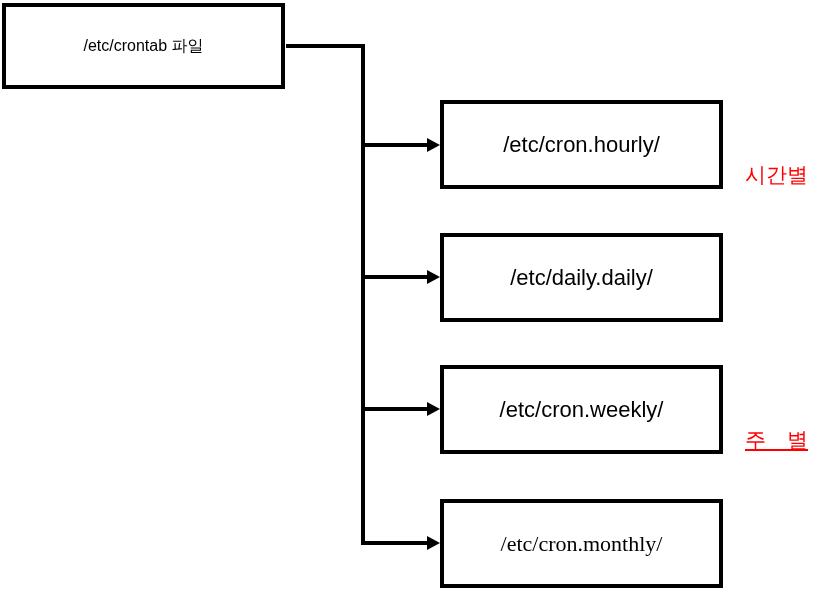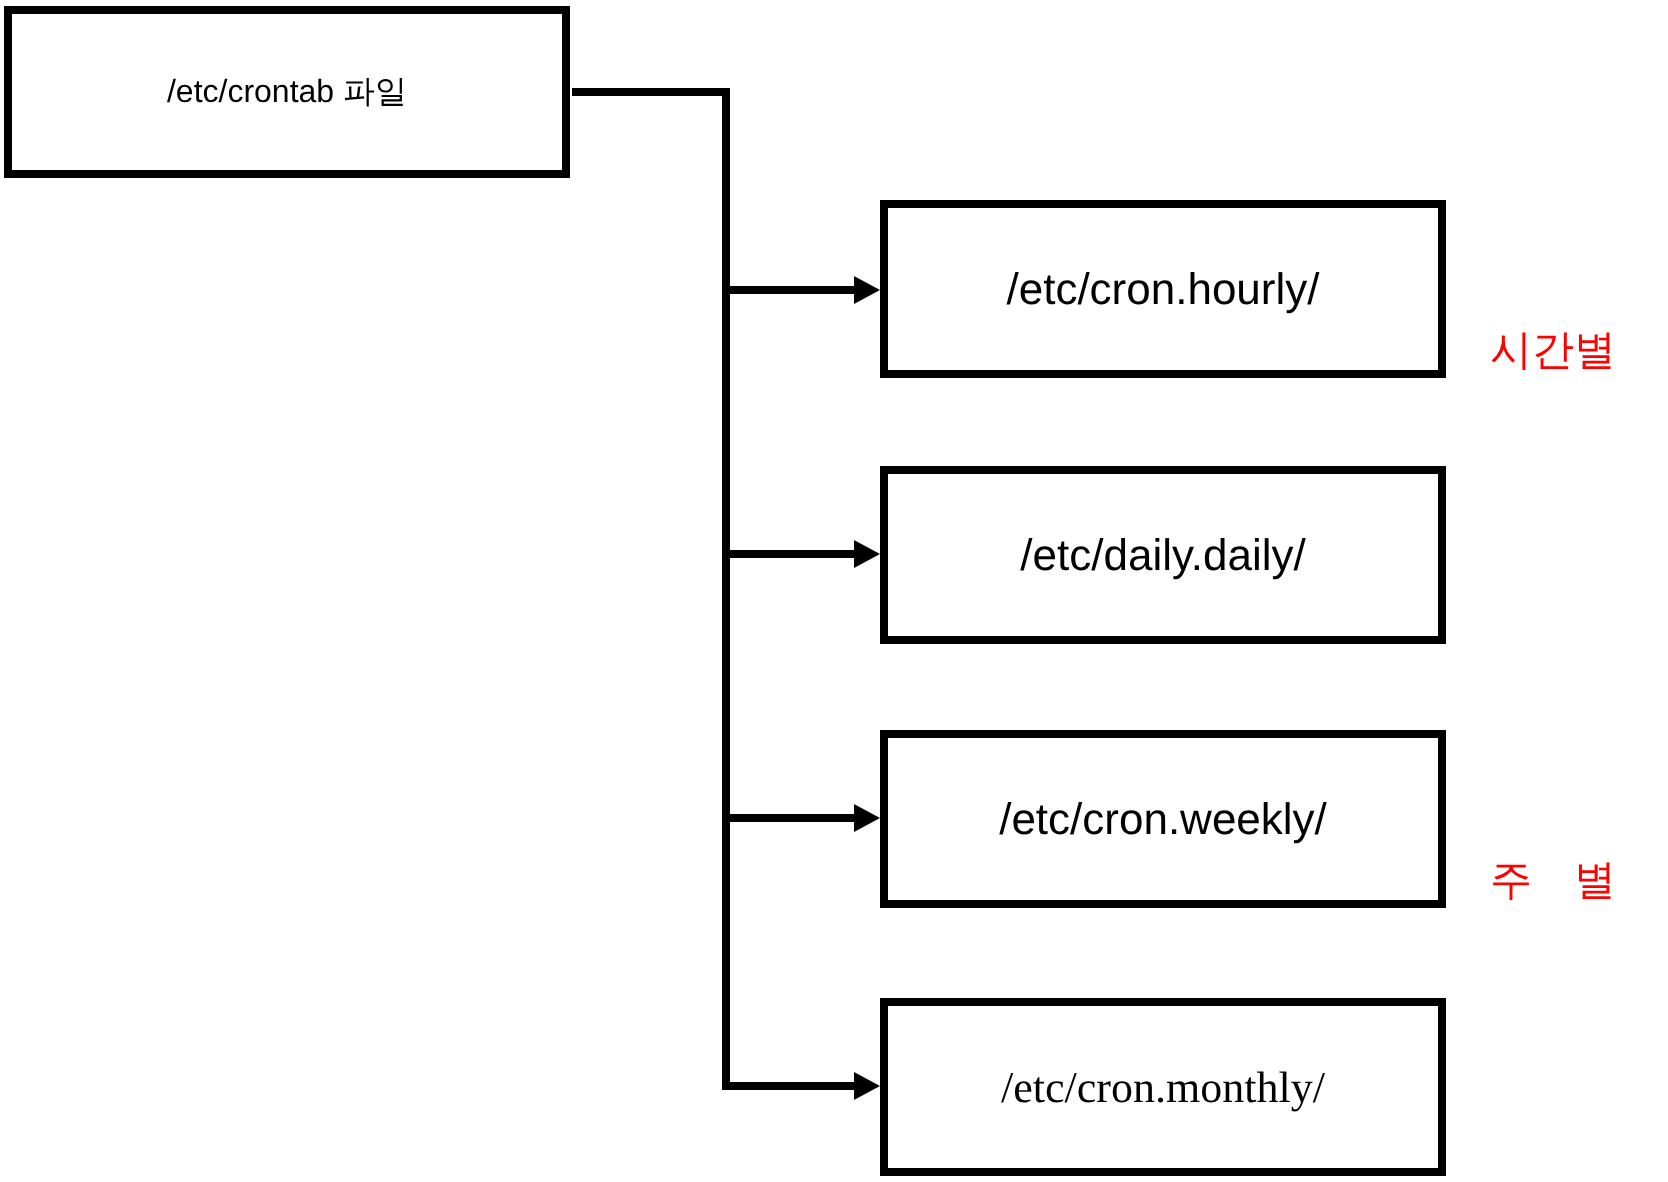--- a/index.html
+++ b/index.html
@@ -63,21 +63,21 @@
     left: 745px;
     width: 85px; height: 89px;
     display: flex;
     align-items: flex-end;
     color: var(--annotation);
     font-size: 21px;
     white-space: pre;
   }
   .annotation.row-0 { top: 100px; }
   .annotation.row-1 { top: 233px; }
-  .annotation.row-2 { top: 365px; }
+  .annotation.row-2 { top: 365px; text-decoration: underline; }
   .annotation.row-3 { top: 499px; }
 </style>
 </head>
 <body>
 
 <div class="canvas">
 
   <svg class="connectors" width="834" height="591" viewBox="0 0 834 591" xmlns="http://www.w3.org/2000/svg">
 
     <path d="M286 46 L363 46 L363 543"></path>

